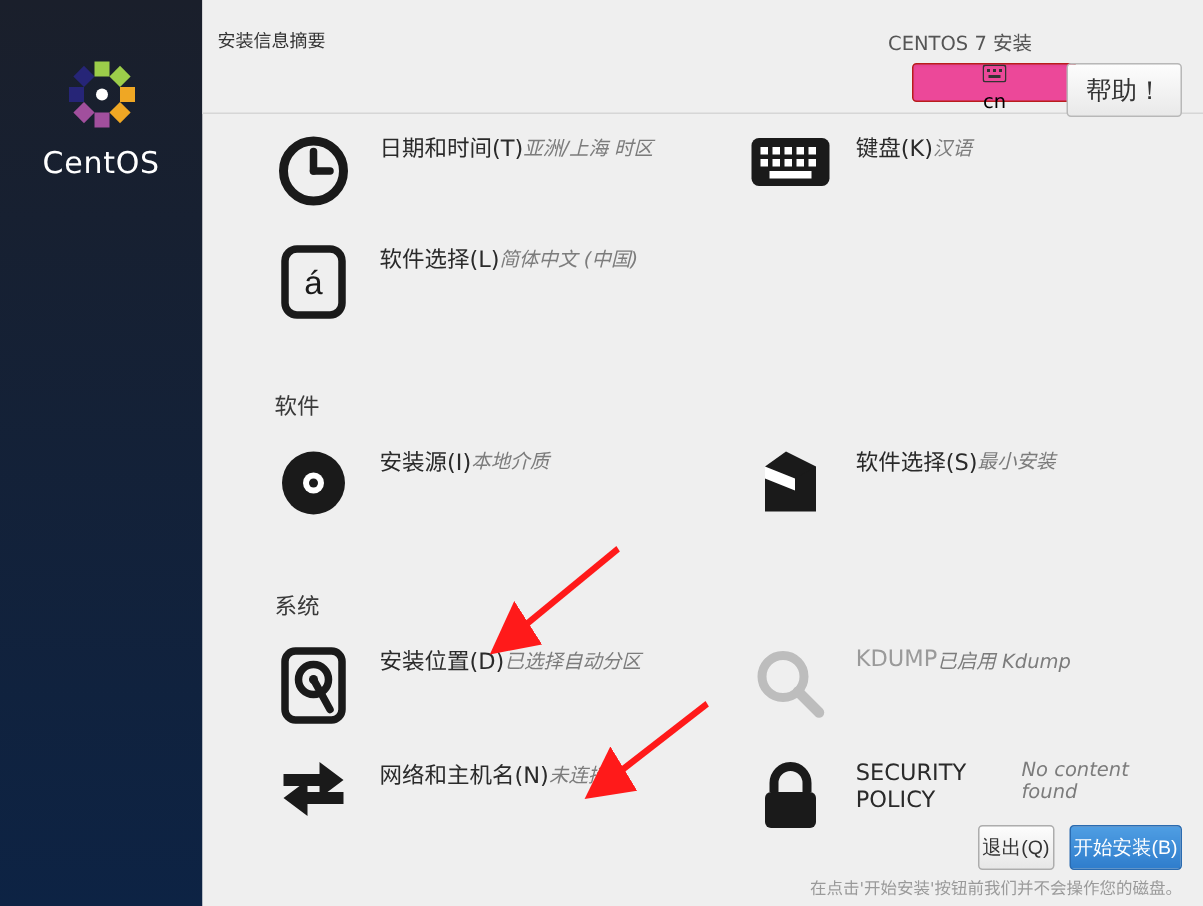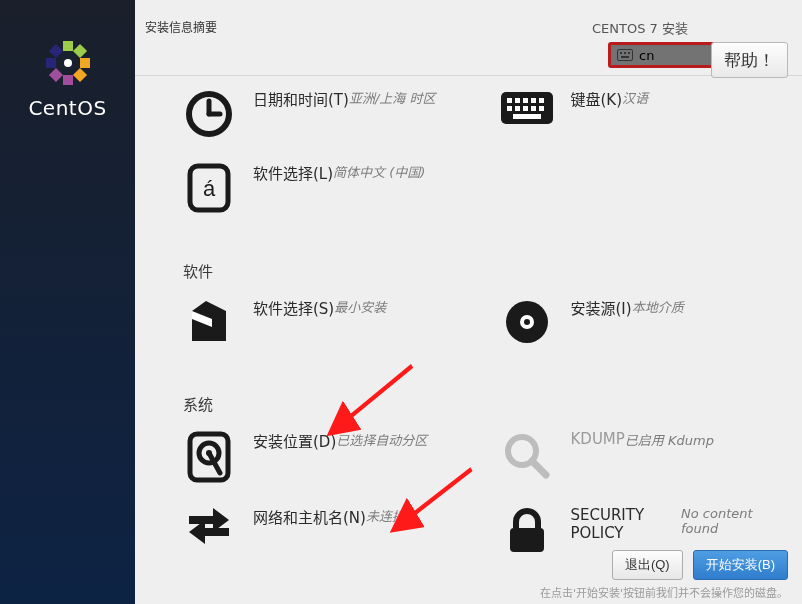--- a/index.html
+++ b/index.html
@@ -19,23 +19,24 @@
   
   .main { position: relative; flex: 1 1 auto; height: 604px; display: flex; flex-direction: column; background: #efefef; }
   .topbar {
     height: 76px; padding: 8px 14px 0 14px; position: relative;
     border-bottom: 1px solid #d6d6d6; background: #efefef;
   }
   .page-title { font-size: 12px; color: #333; position: absolute; left: 10px; top: 18px; }
   .product-name { font-size: 13px; color: #555; position: absolute; right: 114px; top: 18px; }
   .lang-box {
     position: absolute; right: 84px; top: 42px;
-    width: 110px; height: 26px; border: 3px solid #b91c1c; border-radius: 3px;
-    background: #737373; display: flex; align-items: center; gap: 6px; padding: 0 6px;
+    width: 110px; height: 26px; border: 1px solid #b91c1c; border-radius: 3px;
+    background: #ec4899; display: flex; align-items: center; gap: 6px; padding: 0 6px;
     box-shadow: inset 0 1px 2px rgba(0,0,0,.06);
+    flex-direction: column;
   }
   .lang-box .kbd { font-size: 12px; }
   .lang-box .code { font-size: 13px; }
   .help-btn {
     position: absolute; right: 14px; top: 42px; height: 36px; min-width: 64px;
     padding: 0 12px; border: 1px solid #b8b8b8; border-radius: 3px;
     background: linear-gradient(#fdfdfd,#e9e9e9); font-size: 17px; color: #333;
     cursor: pointer;
   }
 
@@ -56,21 +57,21 @@
   .spoke.disabled .iconbox svg { color: #bdbdbd; }
   .spoke.disabled .title { color: #9a9a9a; }
 
   
   .bottombar {
     position: absolute; left:0; right:0; bottom:0; height: 58px;
     padding: 0 14px; display:flex; flex-direction:column; justify-content:flex-end;
   }
   .btnrow { display:flex; justify-content:flex-end; gap: 10px; margin-bottom: 4px; }
   .btn {
-    height: 30px; padding: 0 12px; border-radius: 3px; font-size: 13px; cursor:pointer;
+    height: 30px; padding: 0 2px; border-radius: 3px; font-size: 13px; cursor:pointer;
     border: 1px solid #adadad; background: linear-gradient(#fdfdfd,#e7e7e7); color:#333;text-align:right;
   }
   .btn.primary {
     background: linear-gradient(#4f9ee3,#2f7dcc); border: 1px solid #2a6bb0; color:#fff;
   }
   .hint { font-size: 11px; color: #9a9a9a; text-align: right; padding-bottom: 4px; }
 
   
   .overlay-arrows { position:absolute; left:0; top:0; width:100%; height:100%; pointer-events:none; }
 
@@ -189,42 +190,42 @@
           <div class="subtitle">简体中文 (中国)</div>
         </div>
       </div>
       <div class="spoke" style="visibility:hidden"></div>
     </div>
 
     <div class="section-title">软件</div>
     <div class="row">
       <div class="spoke">
         <div class="iconbox">
+          <svg width="50" height="50" viewBox="0 0 50 50">
+              <circle cx="25" cy="25" r="21" fill="#1a1a1a"></circle>
+              <circle cx="25" cy="25" r="7" fill="#fff"></circle>
+              <circle cx="25" cy="25" r="3" fill="#1a1a1a"></circle>
+            </svg>
+        </div>
+        <div class="texts">
+          <div class="title">安装源(I)</div>
+          <div class="subtitle">本地介质</div>
+        </div>
+      </div>
+      <div class="spoke">
+        <div class="iconbox">
           <svg width="46" height="50" viewBox="0 0 46 50">
               <path d="M6 14 L6 44 L40 44 L40 14 Z" fill="#1a1a1a"></path>
               <path d="M6 14 L20 4 L40 14 L26 22 Z" fill="#1a1a1a"></path>
               <path d="M6 14 L26 22 L26 30 L6 22 Z" fill="#fff"></path>
             </svg>
         </div>
         <div class="texts">
           <div class="title">软件选择(S)</div>
           <div class="subtitle">最小安装</div>
-        </div>
-      </div>
-      <div class="spoke">
-        <div class="iconbox">
-          <svg width="50" height="50" viewBox="0 0 50 50">
-              <circle cx="25" cy="25" r="21" fill="#1a1a1a"></circle>
-              <circle cx="25" cy="25" r="7" fill="#fff"></circle>
-              <circle cx="25" cy="25" r="3" fill="#1a1a1a"></circle>
-            </svg>
-        </div>
-        <div class="texts">
-          <div class="title">安装源(I)</div>
-          <div class="subtitle">本地介质</div>
         </div>
       </div>
     </div>
 
     <div class="section-title">系统</div>
     <div class="row">
       <div class="spoke">
         <div class="iconbox">
           <svg width="50" height="54" viewBox="0 0 50 54">
               <rect x="6" y="4" width="38" height="46" rx="7" fill="none" stroke="#1a1a1a" stroke-width="5"></rect>

